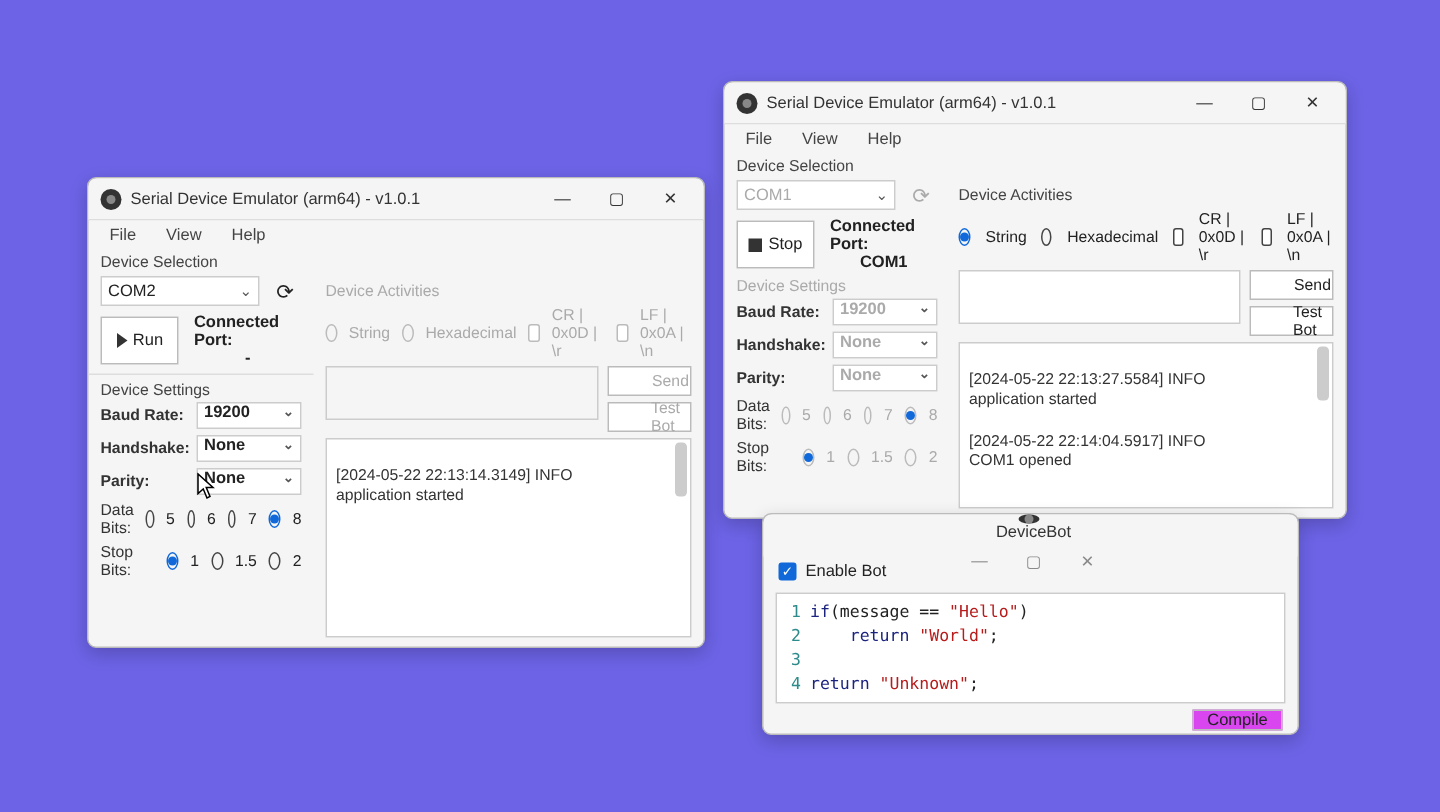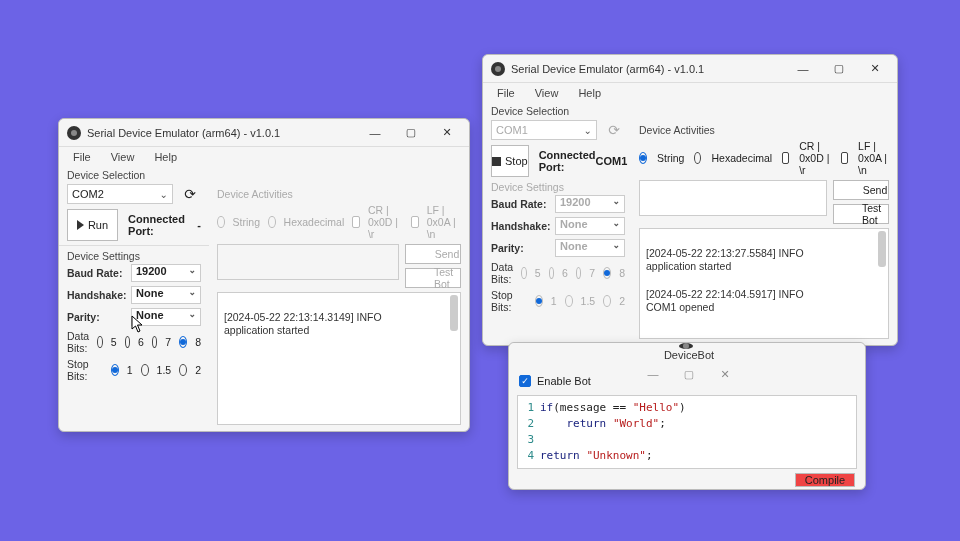--- a/index.html
+++ b/index.html
@@ -70,21 +70,21 @@
     font-size:14px;
   }
   .big-btn {
     width: 62px; height: 32px;
     background:#fff; border:1px solid #bbb;
     display:flex; align-items:center; justify-content:center; gap:4px;
     font-size:11px;
   }
   .big-btn .play { width:0;height:0;border-left:7px solid #333;border-top:5px solid transparent;border-bottom:5px solid transparent; }
   .big-btn .stop { width:9px;height:9px;background:#333; }
-  .conn-block { display:flex; flex-direction:row; align-items:center; font-weight:600; font-size:11px; line-height:1.1; }
+  .conn-block { display:flex; flex-direction:column; align-items:center; font-weight:600; font-size:11px; line-height:1.1; }
   .form-row { display:flex; align-items:center; padding:2px 8px; gap:4px;font-weight:bold; }
   .form-label { width:60px; font-size:10.5px; color:#333; }
   .sel {
     height:18px; background:#fff; border:1px solid #ccc;
     display:flex; justify-content:space-between;
     padding:0 4px; font-size:11px;
     flex:1; max-width:90px;
   }
   .sel .chev { font-size:9px; color:#555; }
   .radio-row { display:flex; align-items:center; gap:8px; padding:2px 8px; }
@@ -124,21 +124,21 @@
   .disabled { color:#aaa !important; }
   .disabled .checkbox, .disabled .radio { border-color:#bbb; }
   .code-area {
     background:#fff; border:1px solid #ccc; margin:4px 8px; padding:4px;
     font-family: Consolas, monospace; font-size:11px; line-height:1.45;
     display:flex;
   }
   .gutter { color:#2e8b8b; width:18px; text-align:right; padding-right:6px; user-select:none; }
   .code .kw { color:#1a237e; font-weight:500; }
   .code .str { color:#b71c1c; }
-  .btn-right { align-self:flex-end; margin: 0 10px 8px 0; width:60px; height:22px; background:#ef4444; border:1px solid #bbb; display:flex;align-items:center;justify-content:center; font-size:11px; }
+  .btn-right { align-self:flex-end; margin: 0 10px 8px 0; width:60px; height:22px; background:#d946ef; border:1px solid #bbb; display:flex;align-items:center;justify-content:center; font-size:11px; }
   .hr { height:1px; background:#ddd; margin:2px 0;}
   .cursor {
     position:absolute; width:14px; height:18px; pointer-events:none;
   }
   .cursor svg { width:14px; height:18px; }
 </style>
 </head>
 <body>
 
 <div class="window" style="left:482px; top:54px; width:416px; height:292px;">

